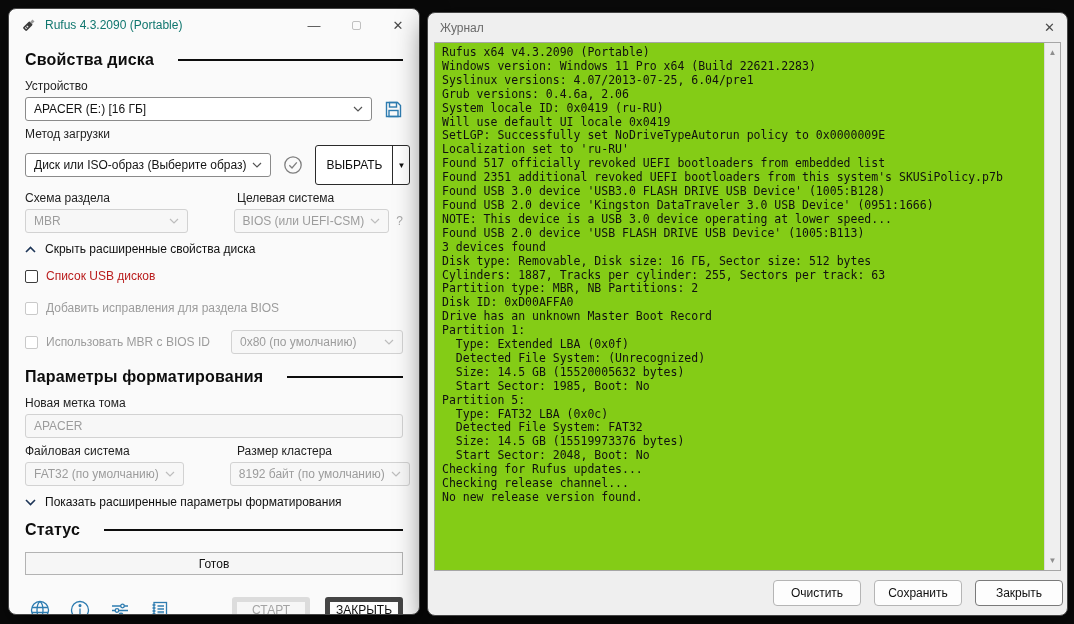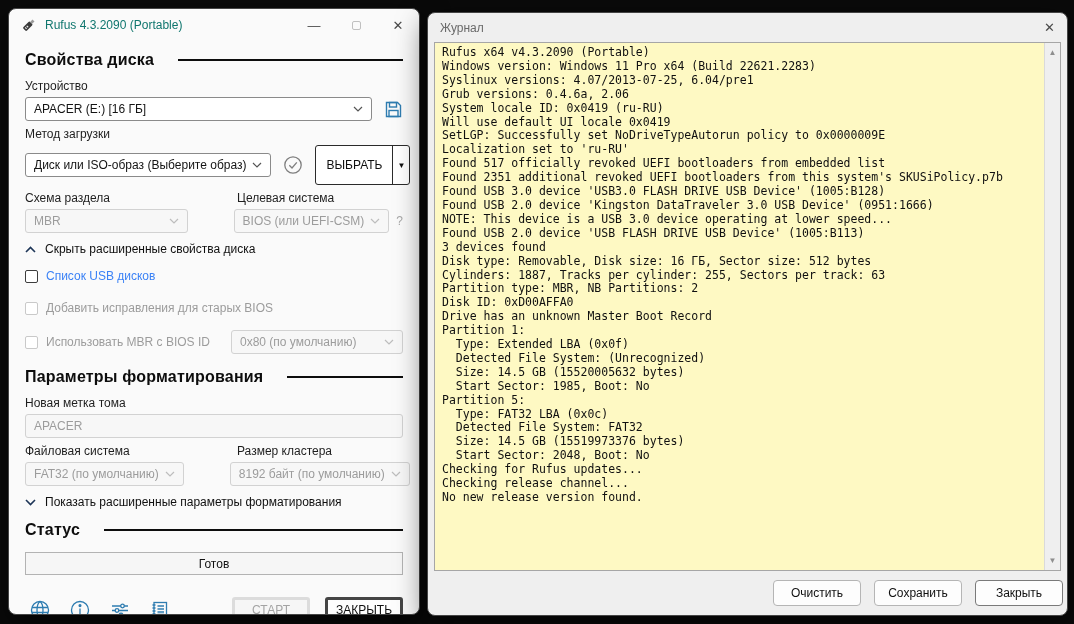--- a/index.html
+++ b/index.html
@@ -44,46 +44,46 @@
     border-left:1px solid #2b2b2b; font-size:8px; color:#111; }
 
   .two-col { display:flex; gap:46px; }
   .col-left { width:166px; }
   .col-right { flex:1; display:flex; align-items:center; gap:7px; }
   .col-right .select { flex:1; }
   .help-mark { font-size:12px; color:#a8a8a8; flex:none; }
 
   .toggle-row { display:flex; align-items:center; gap:9px; font-size:12px; color:#101010; margin:9px 0 4px; }
 
-  .cb-row { display:flex; align-items:center; gap:8px; font-size:12px; color:#3b82f6; margin:6px 0; min-height:20px; }
+  .cb-row { display:flex; align-items:center; gap:8px; font-size:12px; color:#b91c1c; margin:6px 0; min-height:20px; }
   .cb-row.dim { color:#9c9c9c; }
   .checkbox { width:13px; height:13px; border:1px solid #3c3c3c; border-radius:2px; background:#fff; flex:none; }
   .cb-row.dim .checkbox { border-color:#c9c9c9; }
   .cb-row .select { margin-left:auto; width:172px; height:24px; }
 
   .progress-bar { margin-top:9px; height:23px; border:1px solid #b3b3b3; background:#f6f6f6;
     display:flex; align-items:center; justify-content:center; font-size:12px; color:#111; }
 
   .action-row { display:flex; align-items:center; margin-top:22px; }
   .tool-icons { display:flex; align-items:center; gap:10px; }
   .tool-icon { width:30px; height:26px; display:flex; align-items:center; justify-content:center; }
   .btn-group { margin-left:auto; display:flex; gap:15px; }
   .btn { height:26px; min-width:78px; padding:0 2px; display:flex; align-items:center; justify-content:center;
-    font-size:12px; background:#fdfdfd; border:3px solid #a16207; border-radius:3px; color:#111; }
+    font-size:12px; background:#fdfdfd; border:5px solid #a16207; border-radius:3px; color:#111; }
   .btn.disabled { color:#a3a3a3; background:#f6f6f6; border-color:#dcdcdc; }
   .btn.primary { border-color:#454545; }
 
   
   .log-window { position:absolute; left:427px; top:12px; width:641px; height:604px;
     background:#efefef; border-radius:8px; border:1px solid #454545;
     box-shadow:0 10px 30px rgba(0,0,0,.65); display:flex; flex-direction:column; overflow:hidden; }
   .log-titlebar { height:29px; display:flex; align-items:center; padding:0 12px; flex:none; }
   .log-title { font-size:12px; color:#6a6a6a; }
   .log-close { margin-left:auto; font-size:13px; color:#4a4a4a; }
-  .log-area { margin:0 6px; flex:1; border:1px solid #a6a6a6; background:#fef9c3; display:flex; overflow:hidden; }
+  .log-area { margin:0 6px; flex:1; border:1px solid #a6a6a6; background:#84cc16; display:flex; overflow:hidden; }
   .log-text { flex:1; padding:3px 0 0 7px; font-family:"DejaVu Sans Mono","Liberation Mono",monospace;
     font-size:11.5px; line-height:13.9px; color:#101010; white-space:pre; overflow:hidden; }
   .log-scrollbar { width:16px; flex:none; background:#efefef; border-left:1px solid #dadada;
     display:flex; flex-direction:column; justify-content:space-between; align-items:center; }
   .scroll-arrow { font-size:8px; color:#8e8e8e; padding:5px 0; }
   .log-buttons { height:44px; flex:none; display:flex; align-items:center; justify-content:flex-end;
     gap:13px; padding:0 4px; }
   .log-btn { width:88px; height:26px; display:flex; align-items:center; justify-content:center;
     font-size:12px; background:#fdfdfd; border:1px solid #b5b5b5; border-radius:4px; color:#111; }
   .log-btn.primary { border-color:#7a7a7a; }
@@ -188,21 +188,21 @@
           </svg>
         <span>Скрыть расширенные свойства диска</span>
       </div>
 
       <div class="cb-row">
         <span class="checkbox"></span>
         <span>Список USB дисков</span>
       </div>
       <div class="cb-row dim">
         <span class="checkbox"></span>
-        <span>Добавить исправления для старых BIOS</span>
+        <span>Добавить исправления для раздела BIOS</span>
       </div>
       <div class="cb-row dim">
         <span class="checkbox"></span>
         <span>Использовать MBR с BIOS ID</span>
         <div class="select disabled">
           <span class="val">0x80 (по умолчанию)</span>
           <svg class="chev" width="10" height="6" viewBox="0 0 10 6">
               <polyline points="1,1 5,5 9,1" fill="none" stroke="#bdbdbd" stroke-width="1.2"></polyline>
             </svg>
         </div>

